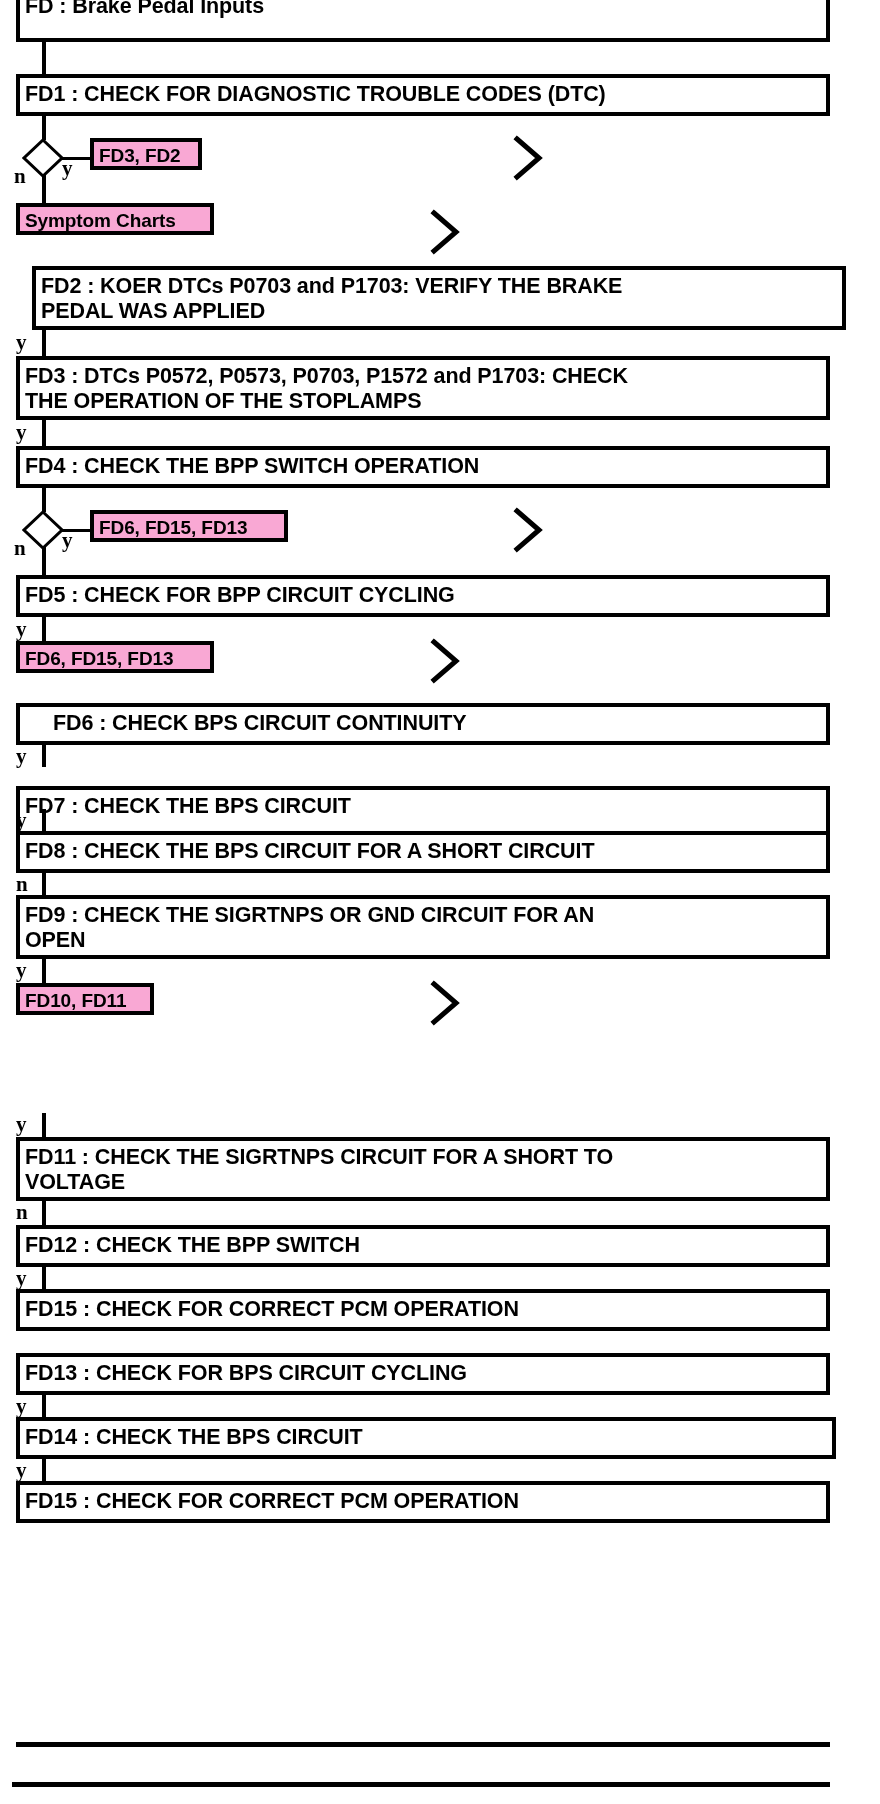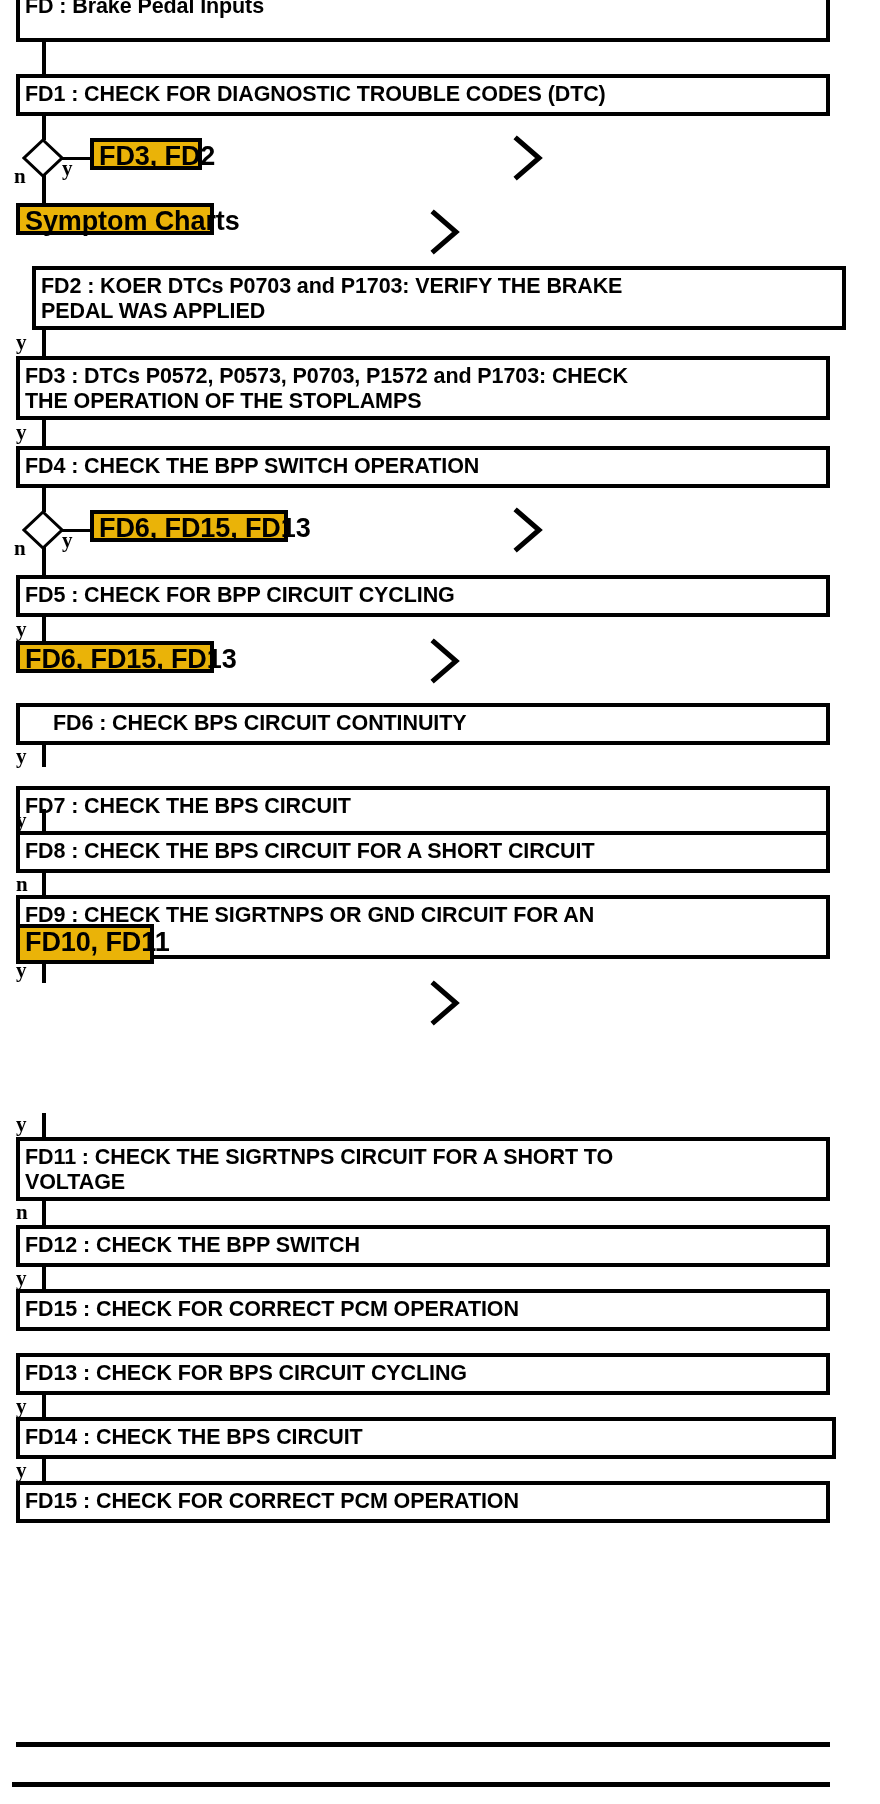--- a/index.html
+++ b/index.html
@@ -35,23 +35,23 @@
   
   .step-box.open-top {
     border-top: none;
   }
 
   
   .ref-box {
     position: absolute;
     box-sizing: border-box;
     border: 4px solid #000;
-    background: #eab308;
+    background: #f9a8d4;
     font-weight: bold;
-    font-size: 27px;
+    font-size: 19px;
     line-height: 24px;
     letter-spacing: -0.1px;
     padding: 2px 4px 2px 5px;
     white-space: nowrap;
   }
 
   
   .v-line {
     position: absolute;
     width: 4px;
@@ -194,21 +194,21 @@
 
   <div class="v-line" style="left:42px; top:873px; height:22px;"></div>
   <div class="branch-label" style="left:16px; top:874px;">n</div>
 
   <div class="step-box" style="left:16px; top:895px; width:814px; height:64px;">FD9 : CHECK THE SIGRTNPS OR GND CIRCUIT FOR AN
 OPEN</div>
 
   <div class="v-line" style="left:42px; top:959px; height:24px;"></div>
   <div class="branch-label" style="left:16px; top:960px;">y</div>
 
-  <div class="ref-box" style="left:16px; top:924px; width:138px; height:40px;">FD10, FD11</div>
+  <div class="ref-box" style="left:16px; top:983px; width:138px; height:32px;">FD10, FD11</div>
 
   <div class="chevron" style="left:427px; top:979px;">
     <svg width="36" height="48" viewBox="0 0 36 48">
       <polyline points="7,5 29,24 7,43" fill="none" stroke="#000" stroke-width="5" stroke-linecap="square"></polyline>
     </svg>
   </div>
 
 
   <div class="v-line" style="left:42px; top:1113px; height:24px;"></div>
   <div class="branch-label" style="left:16px; top:1114px;">y</div>

